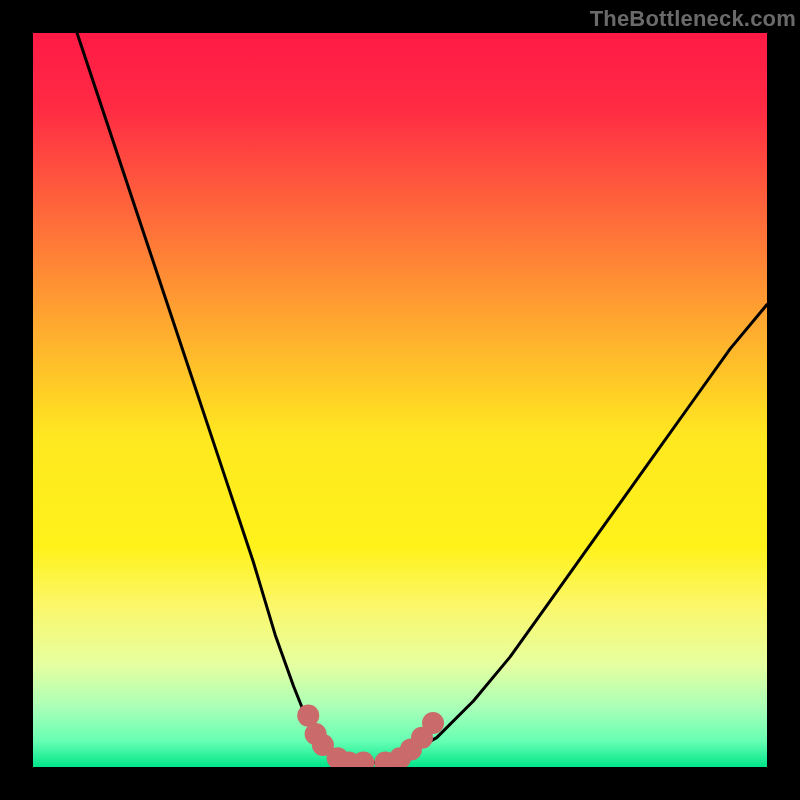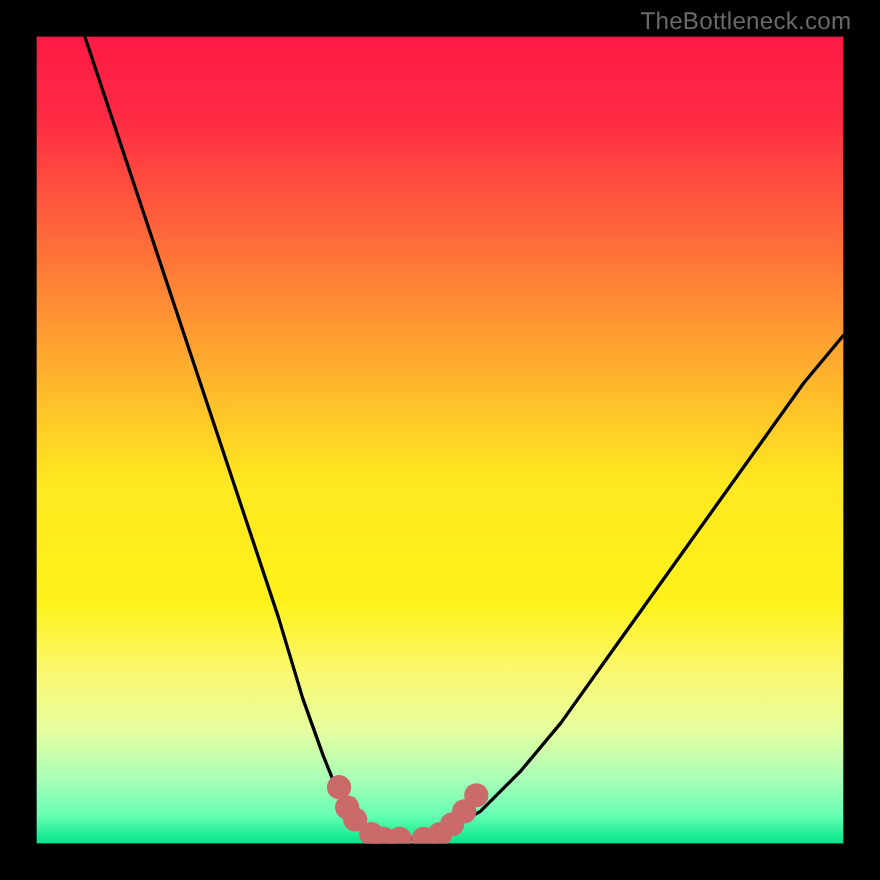--- a/index.html
+++ b/index.html
@@ -23,24 +23,24 @@
     position: absolute;
     left: 33px;
     top: 33px;
     width: 734px;
     height: 734px;
     overflow: hidden;
   }
   .watermark {
     position: absolute;
     top: 6px;
-    right: 26px;
+    right: 4px;
     color: #6a6a6a;
     font-size: 22px;
-    font-weight: 400;
+    font-weight: 700;
     letter-spacing: 0.2px;
   }
   svg {
     position: absolute;
     inset: 0;
   }
 </style>
 </head>
 <body>
 

